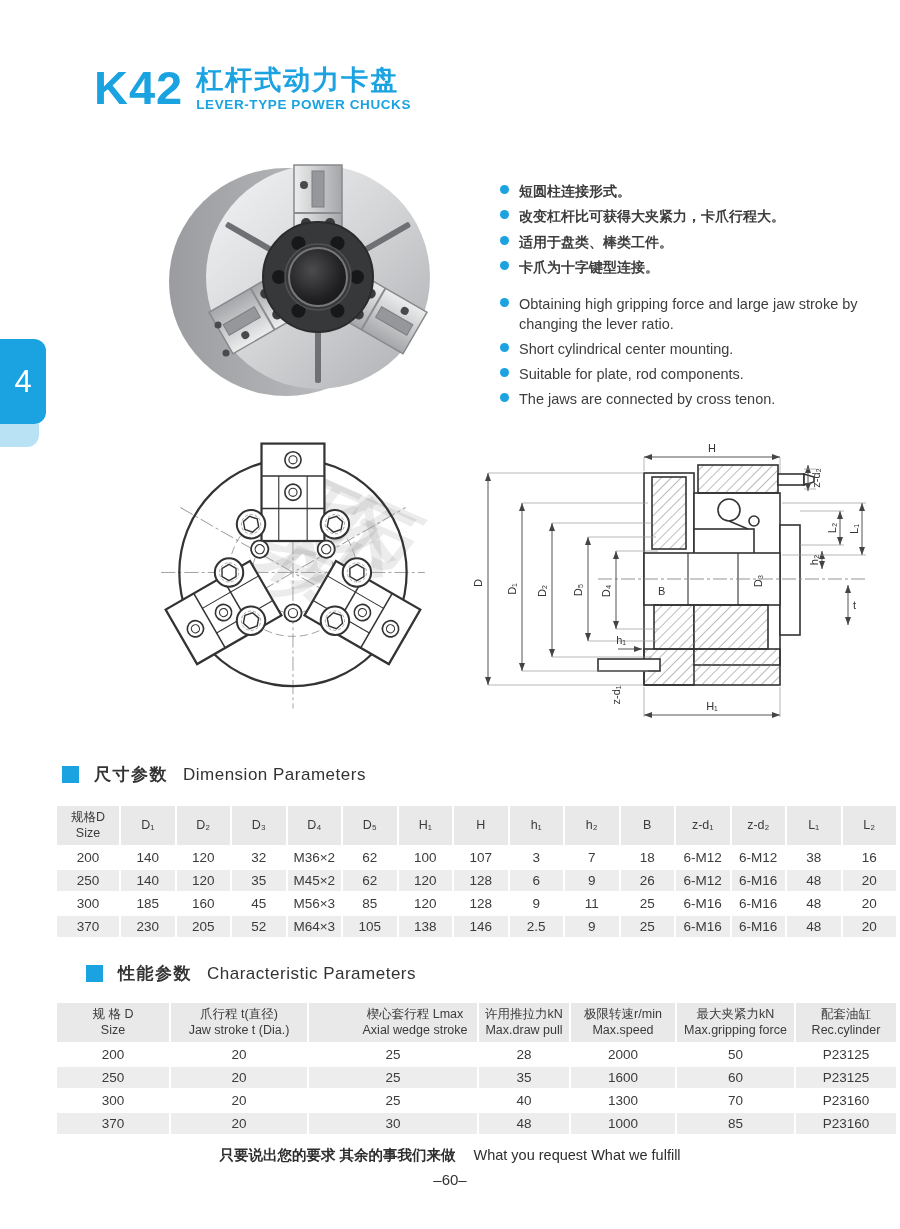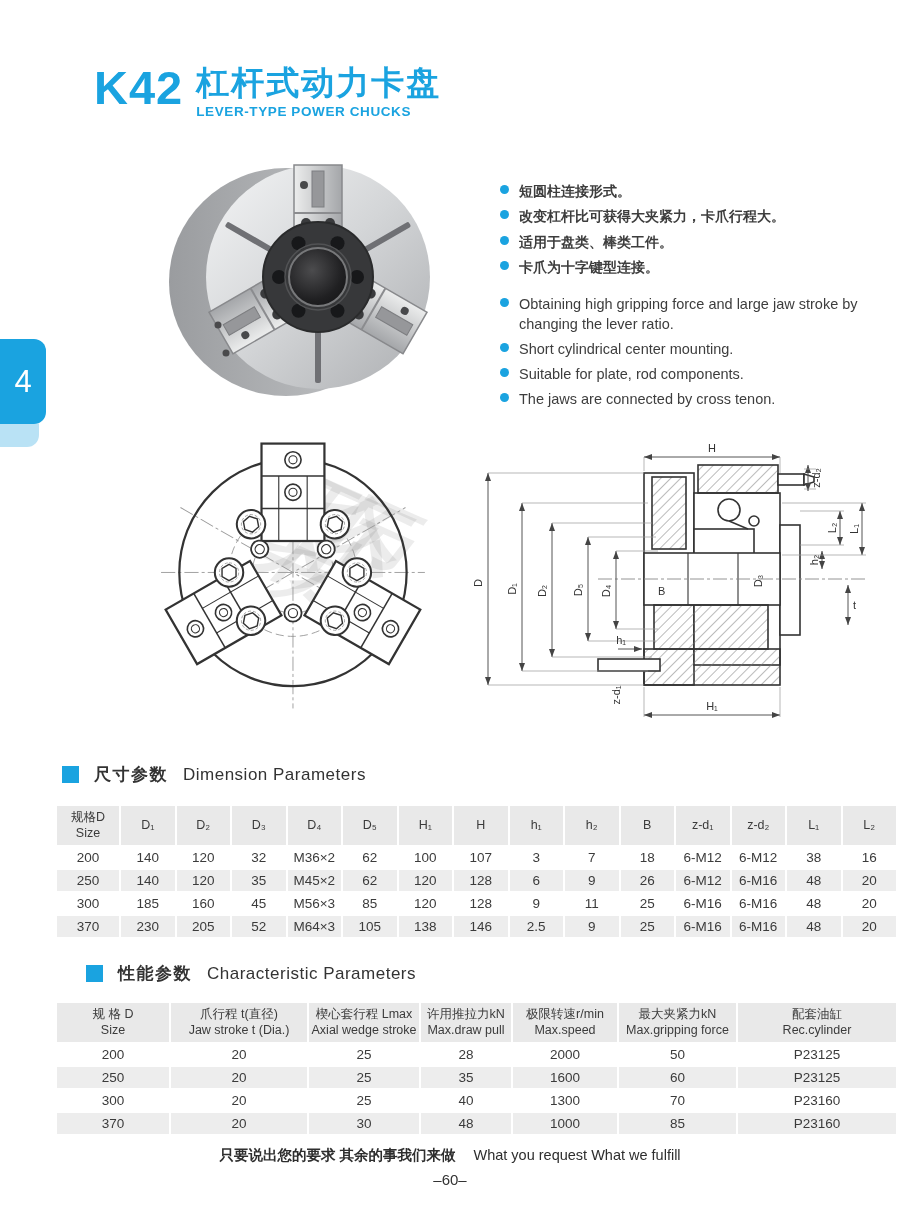--- a/index.html
+++ b/index.html
@@ -4,21 +4,21 @@
 <style>
   :root{ --blue:#1aa3e0; --ink:#3b3b3b; }
   html,body{margin:0;padding:0;background:#fff;}
   .page{position:relative;width:900px;height:1229px;background:#fff;overflow:hidden;
         font-family:"Liberation Sans",sans-serif;color:var(--ink);}
 
   
   .hdr{position:absolute;left:94px;top:66px;display:flex;align-items:flex-start;gap:13px;}
   .hdr .model{font-size:47px;font-weight:bold;color:var(--blue);line-height:0.95;letter-spacing:1px;}
   .hdr .tcol{display:flex;flex-direction:column;}
-  .hdr .zh{font-size:33px;font-weight:bold;color:var(--blue);line-height:1.05;letter-spacing:2px;}
+  .hdr .zh{font-size:27px;font-weight:bold;color:var(--blue);line-height:1.05;letter-spacing:2px;}
   .hdr .en{font-size:13.5px;font-weight:bold;color:var(--blue);letter-spacing:.6px;margin-top:3px;}
 
   
   .side-tab{position:absolute;left:0;top:339px;width:46px;height:85px;background:var(--blue);
             border-radius:0 12px 12px 0;display:flex;align-items:center;justify-content:center;
             color:#fff;font-size:31px;}
   .side-tab-light{position:absolute;left:0;top:424px;width:39px;height:23px;background:#b9e2f5;
             border-radius:0 0 12px 0;}
 
   
@@ -479,21 +479,21 @@
     <thead>
         <tr>
           <th style="width: 112px;">
             <div>规 格 D</div>
             <div>Size</div>
           </th>
           <th style="width: 136px;">
             <div>爪行程 t(直径)</div>
             <div>Jaw stroke t (Dia.)</div>
           </th>
-          <th style="width: 110px;">
+          <th style="width: 124px; padding-left: 44px;">
             <div>楔心套行程 Lmax</div>
             <div>Axial wedge stroke</div>
           </th>
           <th style="width: 90px; margin-left: 28px;">
             <div>许用推拉力kN</div>
             <div>Max.draw pull</div>
           </th>
           <th style="width: 104px;">
             <div>极限转速r/min</div>
             <div>Max.speed</div>

